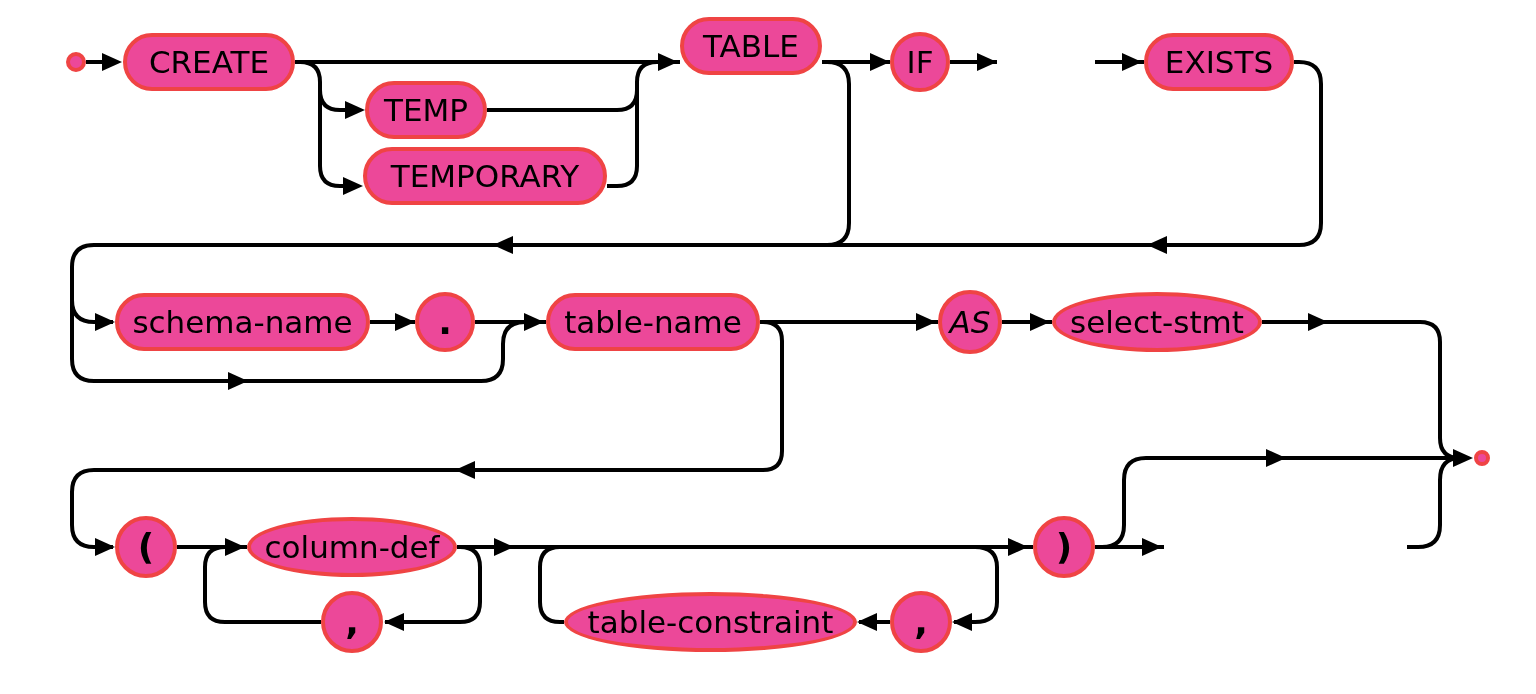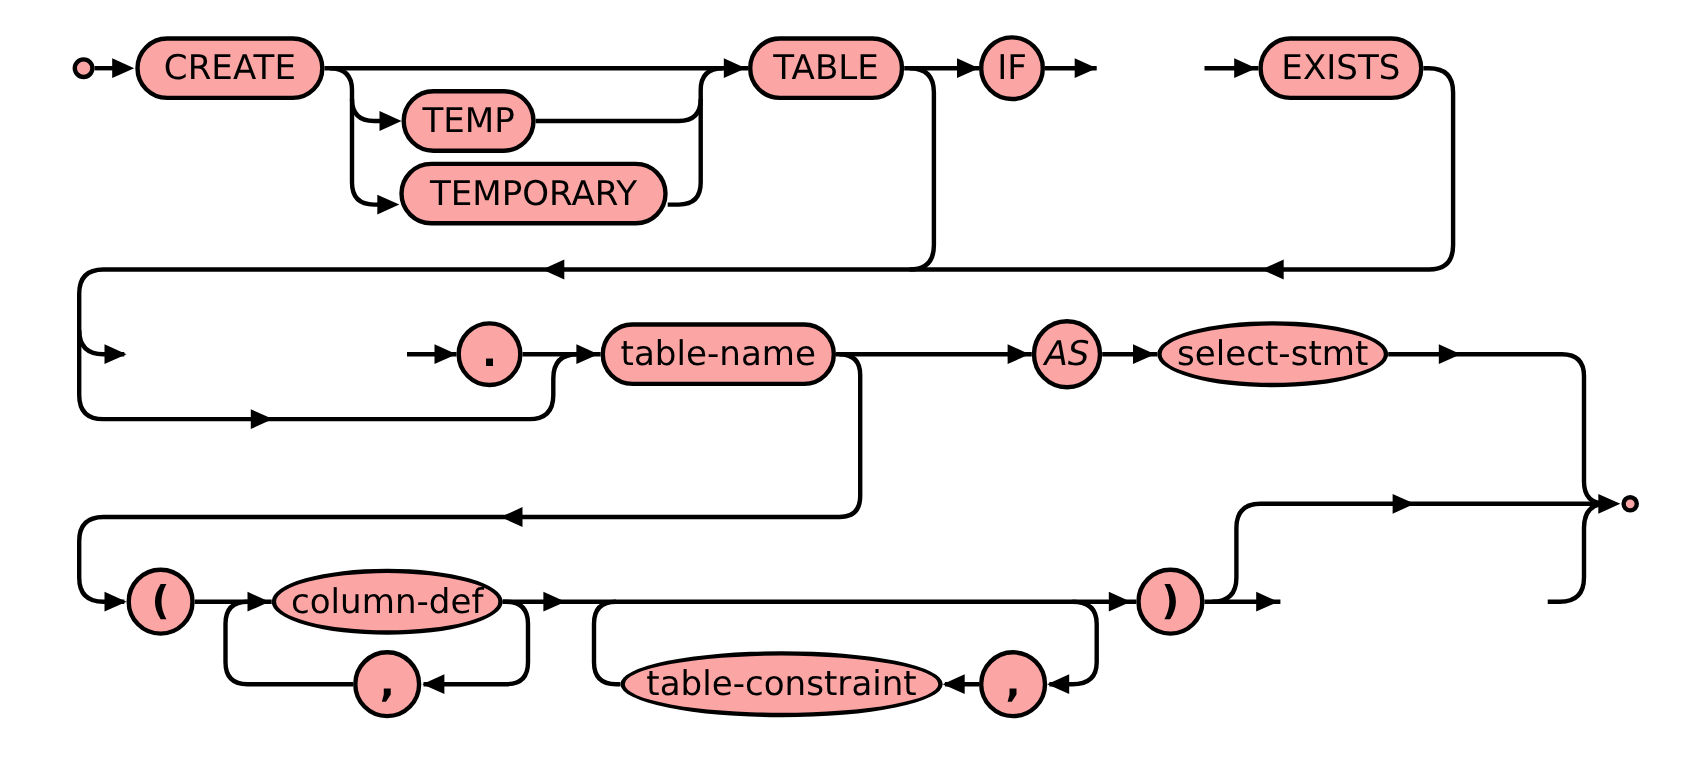--- a/index.html
+++ b/index.html
@@ -8,22 +8,22 @@
     width:1536px;height:694px;
     background:#ffffff;
     font-family:"DejaVu Sans","Liberation Sans",sans-serif;
     overflow:hidden;
   }
   #wires{position:absolute;left:0;top:0;}
   .node{
     position:absolute;
     display:flex;align-items:center;justify-content:center;
     box-sizing:border-box;
-    background:#fca5a5;
-    border:4px solid #000000;
+    background:#ec4899;
+    border:4px solid #ef4444;
     color:#000000;
     font-size:31px;
     line-height:1;
     white-space:nowrap;
     z-index:2;
   }
   .pill{border-radius:40px;}
   .rect{border-radius:0;border-width:5px;}
   .circle{border-radius:50%;}
   .punct{font-weight:bold;font-size:36px;}
@@ -88,23 +88,24 @@
       <polygon points="952,622 972,613 972,631" fill="#000000"></polygon>
       <polygon points="857,622 877,613 877,631" fill="#000000"></polygon>
       <polygon points="1162,547 1142,538 1142,556" fill="#000000"></polygon>
       <polygon points="1286,458 1266,449 1266,467" fill="#000000"></polygon>
       <polygon points="1473,458 1453,449 1453,467" fill="#000000"></polygon>
     </svg>
 <div class="node circle terminal" style="left: 66px; top: 52px; width: 20px; height: 20px;"></div>
     <div class="node pill" style="left: 123px; top: 33px; width: 172px; height: 58px;">CREATE</div>
     <div class="node pill" style="left: 365px; top: 81px; width: 122px; height: 58px;">TEMP</div>
     <div class="node pill" style="left: 363px; top: 147px; width: 244px; height: 58px;">TEMPORARY</div>
-    <div class="node pill" style="left: 680px; top: 33px; width: 142px; height: 58px;">TABLE</div>
+    <div class="node pill" style="left: 680px; top: 17px; width: 142px; height: 58px;">TABLE</div>
     <div class="node circle" style="left: 890px; top: 32px; width: 60px; height: 60px;">IF</div>
     <div class="node pill" style="left: 1144px; top: 33px; width: 150px; height: 58px;">EXISTS</div>
+    <div class="node pill" style="left: 115px; top: 293px; width: 255px; height: 58px;">schema-name</div>
     <div class="node circle punct" style="left: 415px; top: 292px; width: 60px; height: 60px;">.</div>
     <div class="node pill" style="left: 546px; top: 293px; width: 214px; height: 58px; text-align: right;">table-name</div>
     <div class="node circle" style="left: 938px; top: 290px; width: 64px; height: 64px; font-style: italic;">AS</div>
     <div class="node rect terminal" style="left: 1052px; top: 292px; width: 210px; height: 60px;">select-stmt</div>
     <div class="node circle punct" style="left: 115px; top: 516px; width: 62px; height: 62px;">(</div>
     <div class="node rect terminal" style="left: 247px; top: 517px; width: 210px; height: 60px;">column-def</div>
     <div class="node circle punct" style="left: 321px; top: 591px; width: 62px; height: 62px;">,</div>
     <div class="node rect terminal" style="left: 564px; top: 592px; width: 293px; height: 60px;">table-constraint</div>
     <div class="node circle punct" style="left: 890px; top: 591px; width: 62px; height: 62px;">,</div>
     <div class="node circle punct" style="left: 1033px; top: 516px; width: 62px; height: 62px;">)</div>

